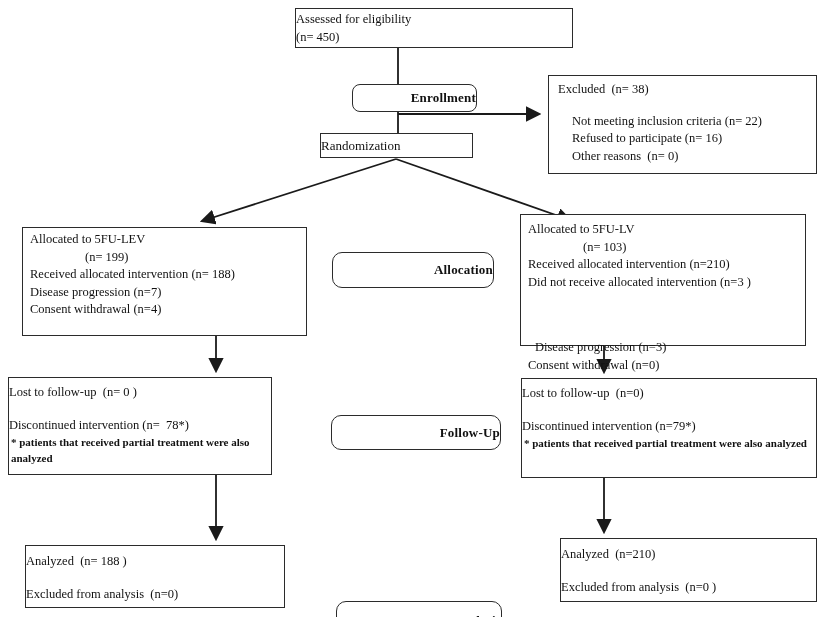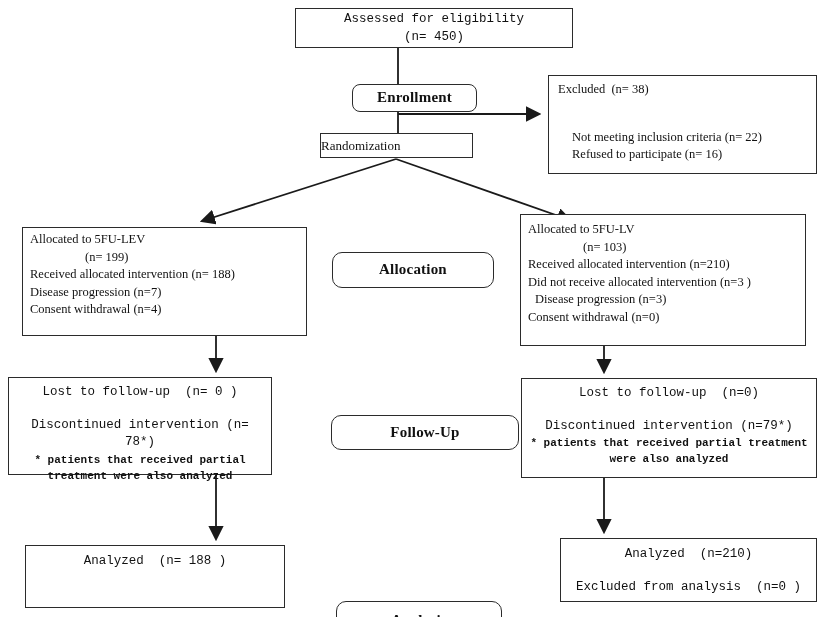--- a/index.html
+++ b/index.html
@@ -6,44 +6,44 @@
   .canvas{
     position:relative;width:825px;height:617px;background:#ffffff;
     font-family:"Liberation Serif","DejaVu Serif",serif;color:#111111;
     overflow:hidden;
   }
   .box{
     position:absolute;background:#ffffff;border:1.6px solid #2b2b2b;
     box-sizing:border-box;z-index:2;font-size:12.5px;line-height:17.5px;
   }
   .pre{white-space:pre-wrap;}
-  .centered{text-align:center;font-family:Liberation Mono, monospace;}
+  .centered{text-align:left;}
   .rounded{
-    border-radius:10px;display:flex;align-items:center;justify-content:center;
-    font-weight:bold;font-size:15px;letter-spacing:.2px;
+    border-radius:10px;display:flex;align-items:center;justify-content:flex-end;
+    font-weight:bold;font-size:13px;letter-spacing:.2px;
   }
   .gap{height:15px;}
   .note{font-weight:bold;font-size:11px;line-height:16px;padding:0 2px;}
   
   .assessed{left:295px;top:8px;width:278px;height:40px;padding-top:2px;}
   .excluded{left:548px;top:75px;width:269px;height:99px;padding:5px 4px 0 9px;}
-  .excluded-items{margin-top:30px;padding-left:14px;font-family:Liberation Serif, serif;}
+  .excluded-items{margin-top:14px;padding-left:14px;font-family:Liberation Serif, serif;}
   .randomization{left:320px;top:133px;width:153px;height:25px;display:flex;align-items:center;justify-content:flex-start;font-size:13px;}
   .alloc-l{left:22px;top:227px;width:285px;height:109px;padding:3px 2px 0 7px;line-height:17.5px;}
   .alloc-r{left:520px;top:214px;width:286px;height:132px;padding:6px 4px 0 7px;line-height:17.5px;}
   .indent-n{padding-left:55px;}
-  .indent-s{padding-left:7px;}
+  .indent-s{padding-left:7px;margin-top:48px;}
   .follow-l{left:8px;top:377px;width:264px;height:98px;padding-top:6px;}
   .follow-r{left:521px;top:378px;width:296px;height:100px;padding-top:6px;}
   .analysis-l{left:25px;top:545px;width:260px;height:63px;padding-top:7px;}
   .analysis-r{left:560px;top:538px;width:257px;height:64px;padding-top:7px;}
   
   .lbl-enroll{left:352px;top:84px;width:125px;height:28px;border-radius:8px;}
   .lbl-alloc{left:332px;top:252px;width:162px;height:36px;}
-  .lbl-follow{left:331px;top:415px;width:188px;height:35px;}
+  .lbl-follow{left:331px;top:415px;width:170px;height:35px;}
   .lbl-analysis{left:336px;top:557px;width:166px;height:40px;margin-top:44px;}
   svg.arrows{position:absolute;left:0;top:0;z-index:1;}
 </style>
 </head>
 <body>
 
 <div class="canvas">
 
   <svg class="arrows" width="825" height="617" viewBox="0 0 825 617">
     <defs>
@@ -68,20 +68,21 @@
 
   <div class="box rounded lbl-enroll">
     <span class="pre">Enrollment</span>
   </div>
 
   <div class="box excluded">
     <div class="pre">Excluded  (n= 38)</div>
     <div class="excluded-items">
       <div class="pre">Not meeting inclusion criteria (n= 22)</div>
       <div class="pre">Refused to participate (n= 16)</div>
+      <div class="pre">Other reasons  (n= 0)</div>
     </div>
   </div>
 
   <div class="box randomization">
     <span class="pre">Randomization</span>
   </div>
 
   <div class="box alloc-l">
     <div class="pre">Allocated to 5FU-LEV</div>
     <div class="pre indent-n">(n= 199)</div>
@@ -117,20 +118,21 @@
   <div class="box follow-r centered">
     <div class="pre">Lost to follow-up  (n=0)</div>
     <div class="gap"></div>
     <div class="pre">Discontinued intervention (n=79*)</div>
     <div class="pre note">* patients that received partial treatment were also analyzed</div>
   </div>
 
   <div class="box analysis-l centered">
     <div class="pre">Analyzed  (n= 188 )</div>
     <div class="gap"></div>
+    <div class="pre">Excluded from analysis  (n=0)</div>
   </div>
 
   <div class="box rounded lbl-analysis">
     <span class="pre">Analysis</span>
   </div>
 
   <div class="box analysis-r centered">
     <div class="pre">Analyzed  (n=210)</div>
     <div class="gap"></div>
     <div class="pre">Excluded from analysis  (n=0 )</div>

